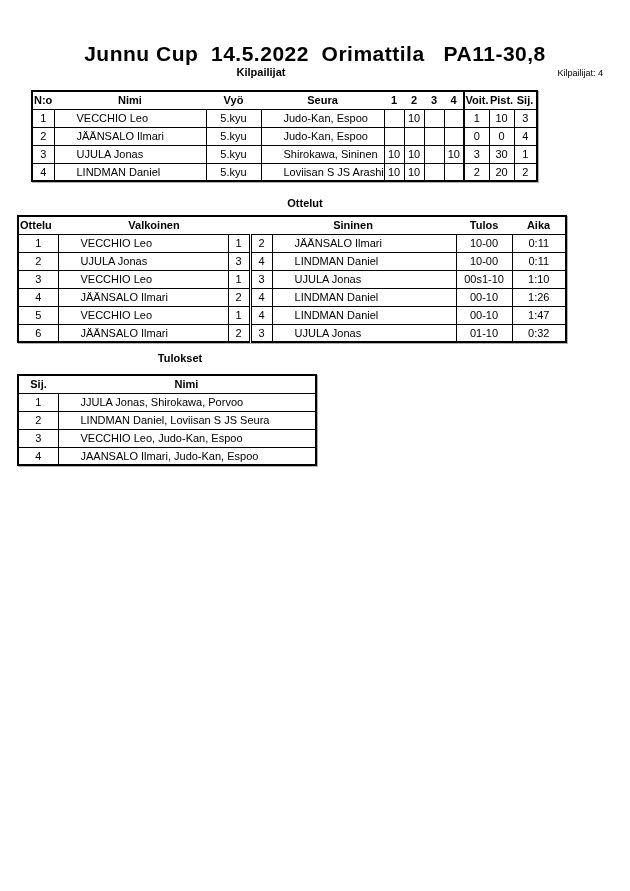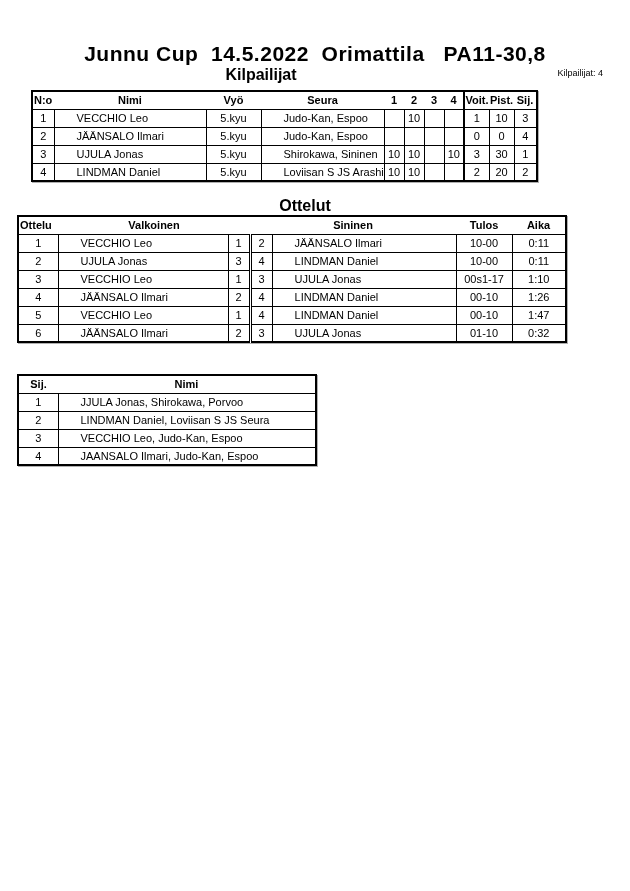--- a/index.html
+++ b/index.html
@@ -5,21 +5,21 @@
   * { margin:0; padding:0; box-sizing:border-box; }
   html,body { width:630px; height:891px; background:#ffffff; }
   body { font-family:"Liberation Sans", sans-serif; color:#000; position:relative; }
   .page { position:relative; width:630px; height:891px; background:#fff; overflow:hidden; }
 
   .doc-title {
     position:absolute; top:42px; left:0; width:630px;
     text-align:center; font-size:21px; font-weight:bold; white-space:pre;
     letter-spacing:0.5px;
   }
-  .section-heading { position:absolute; text-align:center; font-size:16px; font-weight:bold;padding-left:28px; }
+  .section-heading { position:absolute; text-align:center; font-size:11px; font-weight:bold;padding-left:28px; }
   .heading-kilpailijat { top:66px; left:0; width:494px; }
   .heading-ottelut    { top:197px; left:17px; width:548px; }
   .heading-tulokset   { top:352px; left:17px; width:298px; }
   .competitors-count  { position:absolute; top:68px; right:27px; font-size:9px; }
 
   table.tbl {
     position:absolute; border-collapse:collapse; table-layout:fixed;
     background:#fff; border:2px solid #000;
     box-shadow:1px 1px 0 #b0b0b0;
   }
@@ -168,21 +168,21 @@
       <td class="left">LINDMAN Daniel</td>
       <td>10-00</td>
       <td>0:11</td>
     </tr>
     <tr>
       <td>3</td>
       <td class="left">VECCHIO Leo</td>
       <td>1</td>
       <td class="dbl-left">3</td>
       <td class="left">UJULA Jonas</td>
-      <td>00s1-17</td>
+      <td>00s1-10</td>
       <td>1:10</td>
     </tr>
     <tr>
       <td>4</td>
       <td class="left">JÄÄNSALO Ilmari</td>
       <td>2</td>
       <td class="dbl-left">4</td>
       <td class="left">LINDMAN Daniel</td>
       <td>00-10</td>
       <td>1:26</td>
@@ -201,20 +201,21 @@
       <td class="left">JÄÄNSALO Ilmari</td>
       <td>2</td>
       <td class="dbl-left">3</td>
       <td class="left">UJULA Jonas</td>
       <td>01-10</td>
       <td>0:32</td>
     </tr>
   </tbody>
     </table>
 
+  <div class="section-heading heading-tulokset">Tulokset</div>
 
   <table class="tbl" id="t3">
     <colgroup>
         <col style="width:40px">
         <col style="width:258px">
       </colgroup>
     <tbody>
         <tr class="hdr">
       <th>Sij.</th>
       <th>Nimi</th>

